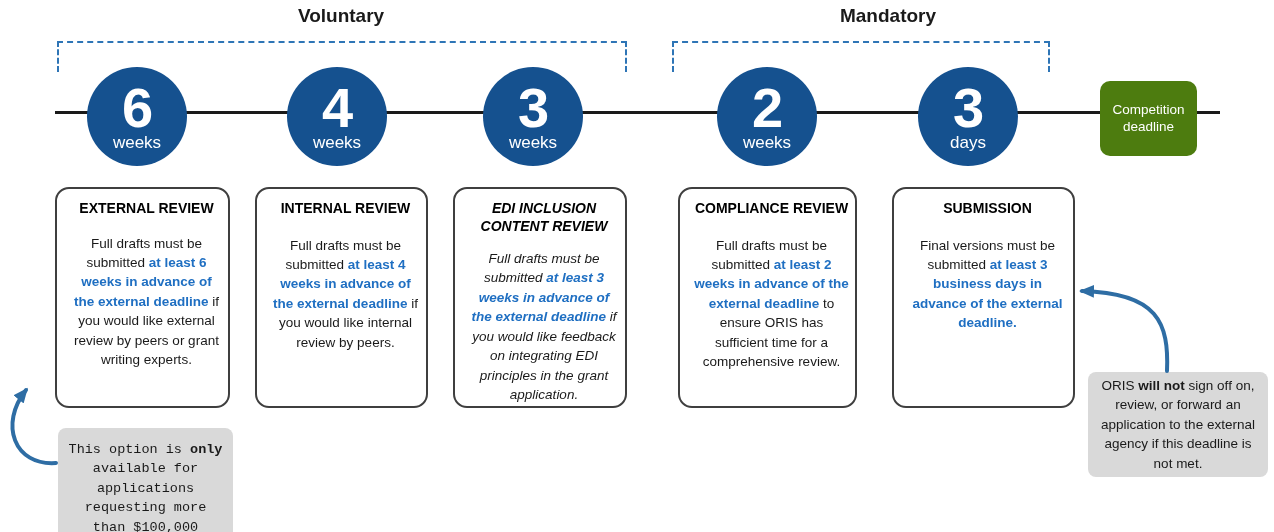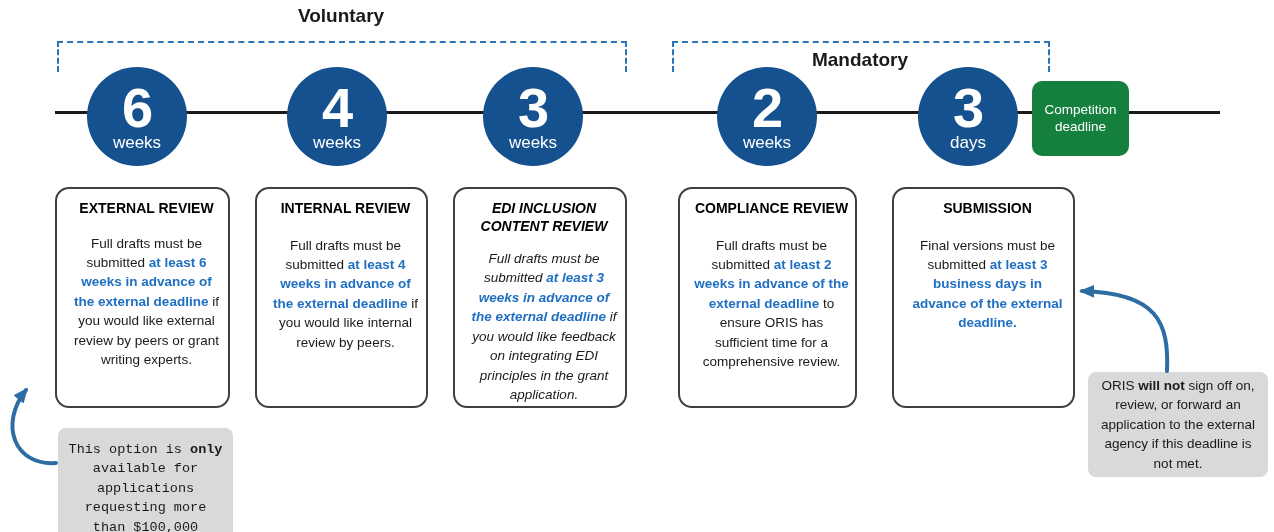--- a/index.html
+++ b/index.html
@@ -18,22 +18,22 @@
     position:absolute;top:111px;left:55px;width:1165px;height:3px;background:#1a1a1a;
   }
   .node{
     position:absolute;top:67px;width:100px;height:99px;border-radius:50%;
     background:#15518F;color:#fff;display:flex;flex-direction:column;align-items:center;justify-content:center;
     text-align:center;
   }
   .node-value{font-size:56px;font-weight:800;line-height:0.92;letter-spacing:-1px;}
   .node-unit{font-size:17px;line-height:1;margin-top:1px;}
   .deadline{
-    position:absolute;left:1032px;top:81px;width:97px;height:75px;border-radius:10px;
-    background:#15803d;color:#fff;display:flex;align-items:center;justify-content:center;
+    position:absolute;left:1100px;top:81px;width:97px;height:75px;border-radius:10px;
+    background:#4d7c0f;color:#fff;display:flex;align-items:center;justify-content:center;
     text-align:center;font-size:13.5px;line-height:1.25;padding:2px;box-sizing:border-box;
   }
   .card{
     position:absolute;top:187px;height:221px;background:#fff;border:2px solid #3f3f3f;border-radius:14px;
     box-sizing:border-box;text-align:center;padding:11px 5px 6px 13px;
   }
   .card-title{font-size:14px;font-weight:700;line-height:1.25;color:#000;}
   .card-body{font-size:13.5px;line-height:1.44;margin-top:18px;color:#1a1a1a;}
   .seg-em{color:#1F6FC2;font-weight:700;}
   .seg-bold{font-weight:700;}
@@ -43,21 +43,21 @@
     font-size:13.5px;line-height:1.45;padding:8px 10px;color:#1a1a1a;
   }
   .arrows{position:absolute;left:0;top:0;pointer-events:none;}
 </style>
 </head>
 <body>
 
 <div class="canvas">
 
   <div class="phase-label" style="left:57px;width:568px;">Voluntary</div>
-  <div class="phase-label" style="left:672px;width:376px;margin-top:44px;">Mandatory</div>
+  <div class="phase-label" style="left:700px;width:376px;">Mandatory</div>
 
   <div class="bracket" style="left:57px;width:566px;"></div>
   <div class="bracket" style="left:672px;width:374px;"></div>
 
   <div class="axis"></div>
 
   <div class="node" style="left:87px;">
     <div class="node-value">6</div>
     <div class="node-unit">weeks</div>
   </div>

